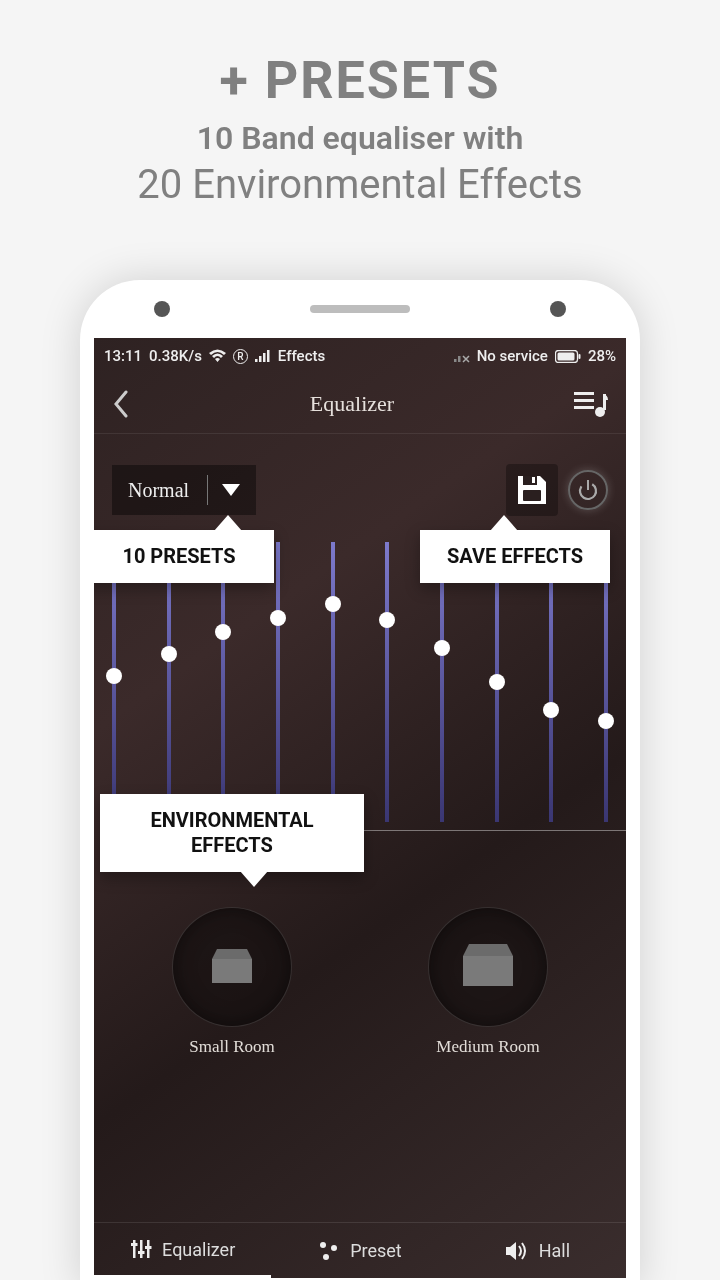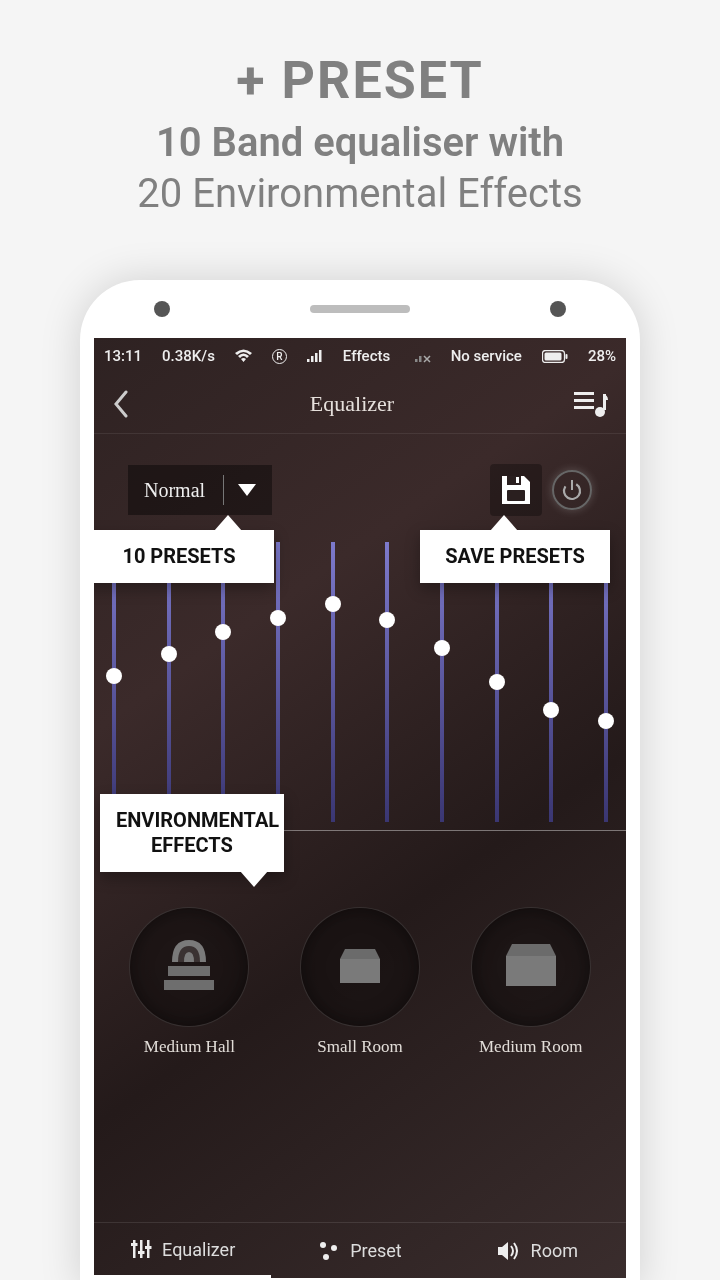--- a/index.html
+++ b/index.html
@@ -1,46 +1,46 @@
 <!DOCTYPE html>
 <html><head>
 <meta charset="utf-8">
 <style>
   * { margin: 0; padding: 0; box-sizing: border-box; font-family: -apple-system, BlinkMacSystemFont, "Segoe UI", Roboto, sans-serif; }
   body { background: #f5f5f5; width: 720px; height: 1280px; overflow: hidden; position: relative; }
   
   .promo-header { text-align: center; padding: 50px 20px 20px; }
   .promo-title { font-size: 52px; font-weight: 700; color: #808080; letter-spacing: 2px; }
-  .promo-sub1 { font-size: 40px; font-weight: 600; color: #808080; margin-top: 8px; text-align: center; }
+  .promo-sub1 { font-size: 32px; font-weight: 600; color: #808080; margin-top: 8px; text-align: center; }
   .promo-sub2 { font-size: 40px; font-weight: 400; color: #808080; margin-top: 4px; }
   
   .phone {
     position: absolute; left: 50%; transform: translateX(-50%); top: 280px;
     width: 560px; height: 1010px; background: #fff; border-radius: 60px 60px 0 0;
     box-shadow: 0 0 40px rgba(0,0,0,0.15);
   }
   .phone-top { height: 58px; display:flex; align-items:center; justify-content:center; gap: 140px; }
   .earpiece { width: 100px; height: 8px; background: #bdbdbd; border-radius: 4px; }
   .cam { width: 16px; height: 16px; background: #555; border-radius: 50%; }
   .screen {
     margin: 0 14px; height: 940px; background: #2a1f1f;
     background: linear-gradient(145deg, #2e2222 0%, #3b2a2a 30%, #241a1a 60%, #3a2d2d 100%);
     overflow:hidden; position:relative;
   }
   
   .status-bar { height: 36px; display:flex; align-items:center; justify-content: space-between; padding: 0 10px; font-size: 15px; color:#eee; font-weight: 500; }
-  .status-left, .status-right { display:flex; align-items:center; gap:20px; }
+  .status-left, .status-right { display:flex; align-items:center; gap:7px; }
   .status-left span, .status-right span { white-space: nowrap; }
   
   .title-bar { height: 60px; display:flex; align-items:center; justify-content:space-between; padding:0 18px; border-bottom:1px solid rgba(255,255,255,0.08); }
   .back-arrow { color:#ccc; }
   .title { flex:1; text-align:center; font-size: 22px; color:#e6e0dc; font-family: Georgia, serif; }
   .playlist-icon { }
   
-  .preset-row { display:flex; align-items:center; gap:10px; padding: 30px 34px 0; }
+  .preset-row { display:flex; align-items:center; gap:10px; padding: 30px 18px 0; }
   .preset-sel { display:flex; align-items:center; background: rgba(0,0,0,0.4); height:50px; padding:0 16px; }
   .preset-label { color:#eee; font-size:20px; font-family: Georgia, serif; }
   .preset-div { width:1px; height:30px; background:#777; margin: 0 14px 0 18px; }
   .caret { width:0; height:0; border-left:9px solid transparent; border-right:9px solid transparent; border-top:12px solid #fff; }
   .spacer { flex:1; }
   .save-icon { background: rgba(0,0,0,0.3); width:52px; height:52px; display:flex; align-items:center; justify-content:center; border-radius:4px; }
   .power-btn { width:40px; height:40px; border:2px solid #666; border-radius:50%; display:flex; align-items:center; justify-content:center; box-shadow: 0 0 10px rgba(255,255,255,0.2); }
   
   .eq-area { position:relative; padding: 26px 18px 10px; }
   .bands { display:flex; justify-content:space-between; height: 280px; position:relative; }
@@ -64,21 +64,21 @@
   .callout .arrow { position:absolute; width:0; height:0; }
   .arrow-up { border-left:14px solid transparent; border-right:14px solid transparent; border-bottom:16px solid #fff; top:-15px; }
   .arrow-down { border-left:14px solid transparent; border-right:14px solid transparent; border-top:16px solid #fff; bottom:-15px; }
   
   svg { display:block; }
 </style>
 </head>
 <body>
 
 <div class="promo-header">
-  <div class="promo-title">+ PRESET</div>
+  <div class="promo-title">+ PRESETS</div>
   <div class="promo-sub1">10 Band equaliser with</div>
   <div class="promo-sub2">20 Environmental Effects</div>
 </div>
 
 <div class="phone">
   <div class="phone-top">
     <div class="cam"></div>
     <div class="earpiece"></div>
     <div class="cam"></div>
   </div>
@@ -200,32 +200,20 @@
             <div class="knob" style="top: 64%;"></div>
           </div>
         </div>
       <div class="baseline"></div>
     </div>
 
     <div class="reverb-sec">
       <div class="reverb-options">
         <div class="opt">
           <div class="opt-circle">
-            <svg width="58" height="62" viewBox="0 0 58 62">
-                <path d="M29 4 Q46 4 46 26 H12 Q12 4 29 4 Z" fill="#7a7a7a"></path>
-                <path d="M29 10 Q40 10 40 26 H18 Q18 10 29 10 Z" fill="#3a3232"></path>
-                <path d="M29 16 Q34 16 34 26 H24 Q24 16 29 16 Z" fill="#7a7a7a"></path>
-                <rect x="8" y="30" width="42" height="10" fill="#6e6e6e"></rect>
-                <rect x="4" y="44" width="50" height="10" fill="#6e6e6e"></rect>
-              </svg>
-          </div>
-          <div class="opt-label">Medium Hall</div>
-        </div>
-        <div class="opt">
-          <div class="opt-circle">
             <svg width="50" height="40" viewBox="0 0 50 40">
                 <path d="M5 12 L45 12 L40 2 L10 2 Z" fill="#6b6b6b"></path>
                 <rect x="5" y="12" width="40" height="24" fill="#7a7a7a"></rect>
               </svg>
           </div>
           <div class="opt-label">Small Room</div>
         </div>
         <div class="opt">
           <div class="opt-circle">
             <svg width="62" height="50" viewBox="0 0 62 50">
@@ -257,31 +245,31 @@
             <circle cx="8" cy="17" r="3" fill="#eee"></circle>
           </svg>
         <span>Preset</span>
       </div>
       <div class="tab">
         <svg width="24" height="22" viewBox="0 0 24 22">
             <path d="M1 7 H5 L11 2 V20 L5 15 H1 Z" fill="#eee"></path>
             <path d="M14 6 Q18 11 14 16" stroke="#eee" stroke-width="2" fill="none"></path>
             <path d="M17 3 Q23 11 17 19" stroke="#eee" stroke-width="2" fill="none"></path>
           </svg>
-        <span>Room</span>
+        <span>Hall</span>
       </div>
     </div>
 
     <div class="callout" style="left:-10px; top:192px; width:190px;">
       <div class="arrow arrow-up" style="left:130px;"></div>
       <span>10 PRESETS</span>
     </div>
     <div class="callout" style="left:326px; top:192px; width:190px;">
       <div class="arrow arrow-up" style="left:70px;"></div>
-      <span>SAVE PRESETS</span>
-    </div>
-    <div class="callout" style="left:6px; top:456px; width:184px;">
+      <span>SAVE EFFECTS</span>
+    </div>
+    <div class="callout" style="left:6px; top:456px; width:264px;">
       <div class="arrow arrow-down" style="left:140px;"></div>
       <span>ENVIRONMENTAL EFFECTS</span>
     </div>
 
   </div>
 </div>
 
 </body></html>

